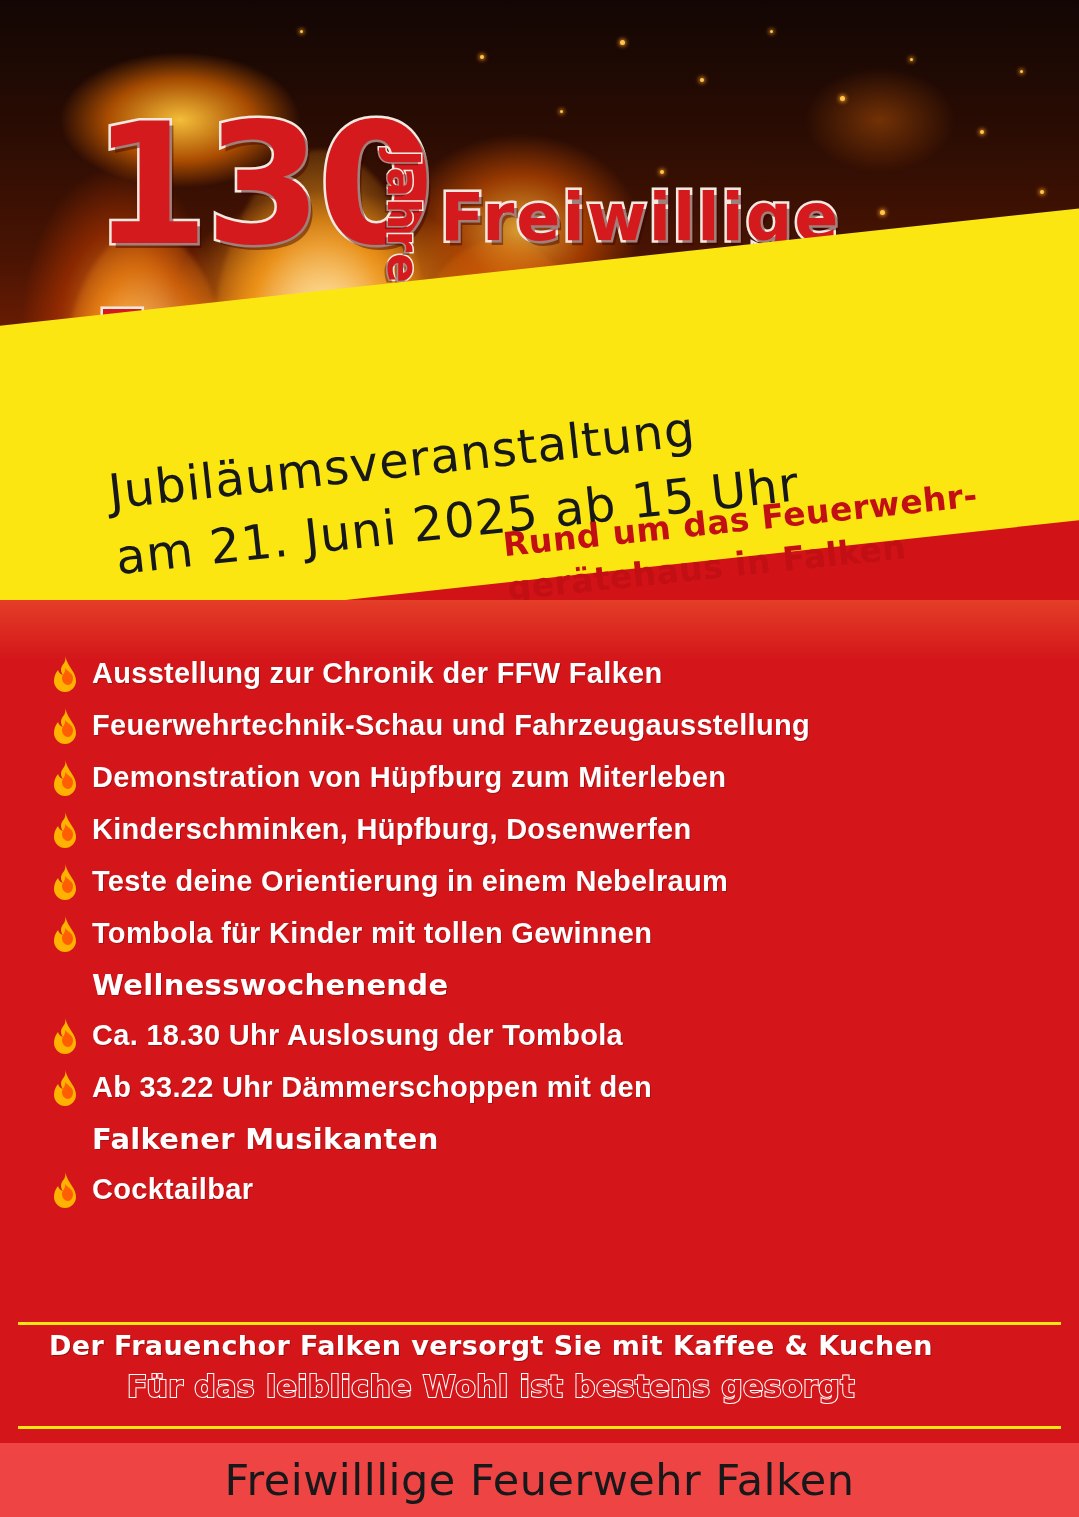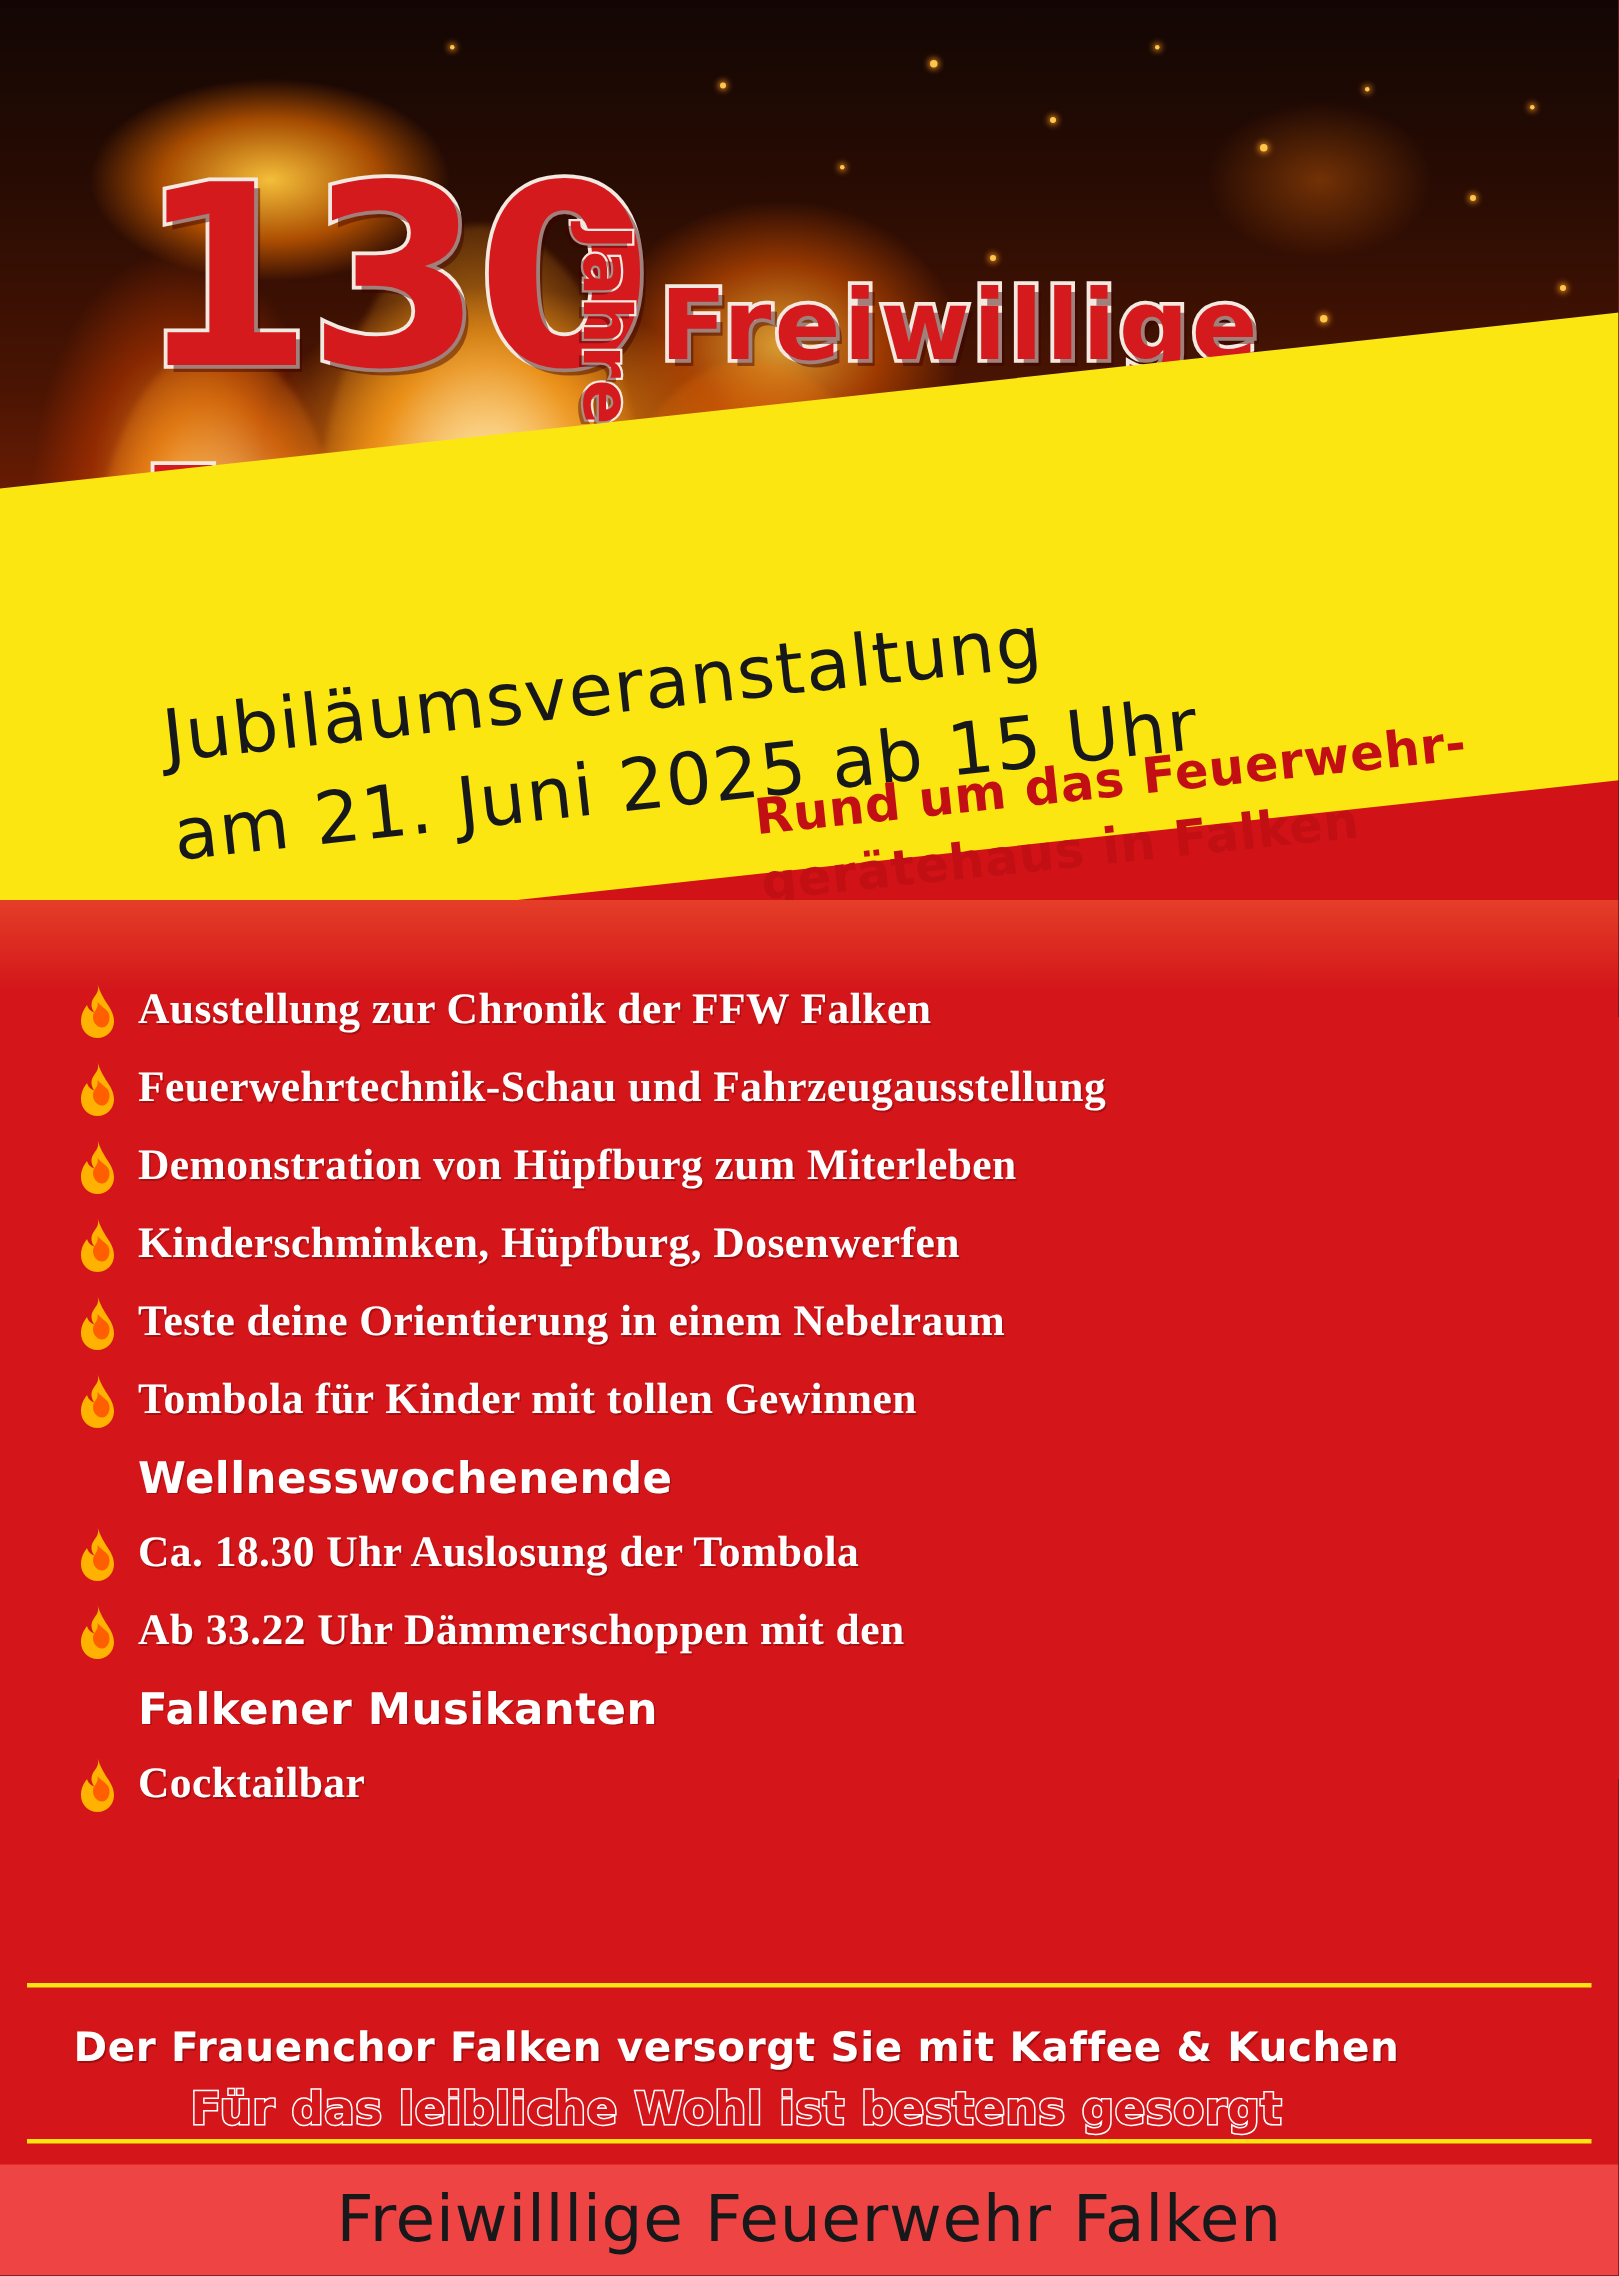--- a/index.html
+++ b/index.html
@@ -180,21 +180,21 @@
   }
   .flame-icon {
     width: 34px;
     min-width: 34px;
     height: 40px;
     margin-right: 10px;
     position: relative;
     top: 2px;
   }
   .bullet-text {
-    font-family: Liberation Serif, serif;
+    font-family: Liberation Sans, sans-serif;
     font-weight: 700;
     font-size: 29px;
     line-height: 42px;
     color: #ffffff;
     letter-spacing: 0.3px;
     text-shadow: 1px 1px 0 rgba(90,0,0,0.35);
   }
   .cont-text {
     font-weight: 700;
     font-size: 29px;
@@ -212,21 +212,21 @@
     left: 18px;
     width: 1043px;
     height: 3px;
     background: #fbe611;
   }
   .rule.top { top: 722px; }
   .rule.bot { top: 826px; }
 
   .cater {
     position: absolute;
-    left: 0; top: 750px;
+    left: 0; top: 730px;
     width: 982px;
     text-align: center;
   }
   .cater .c1 {
     font-weight: 700;
     font-size: 27px;
     color: #ffffff;
     letter-spacing: 0.4px;
     text-shadow: 1px 1px 0 rgba(80,0,0,0.4);
   }

